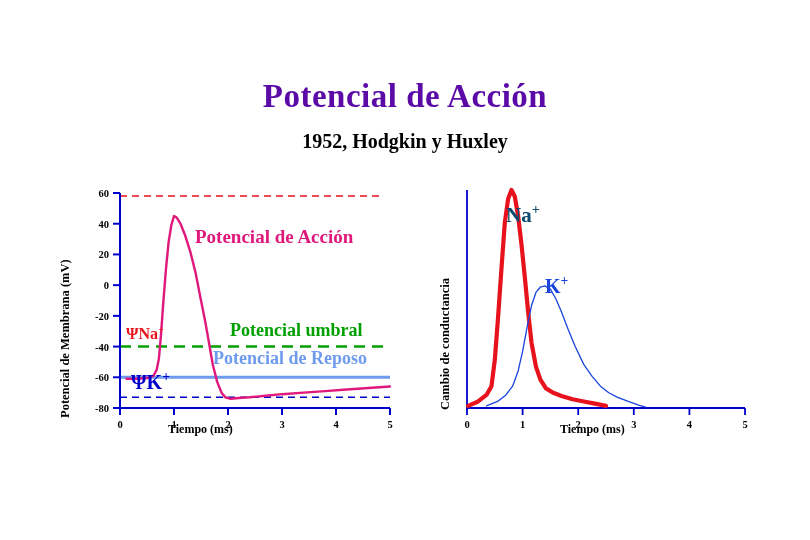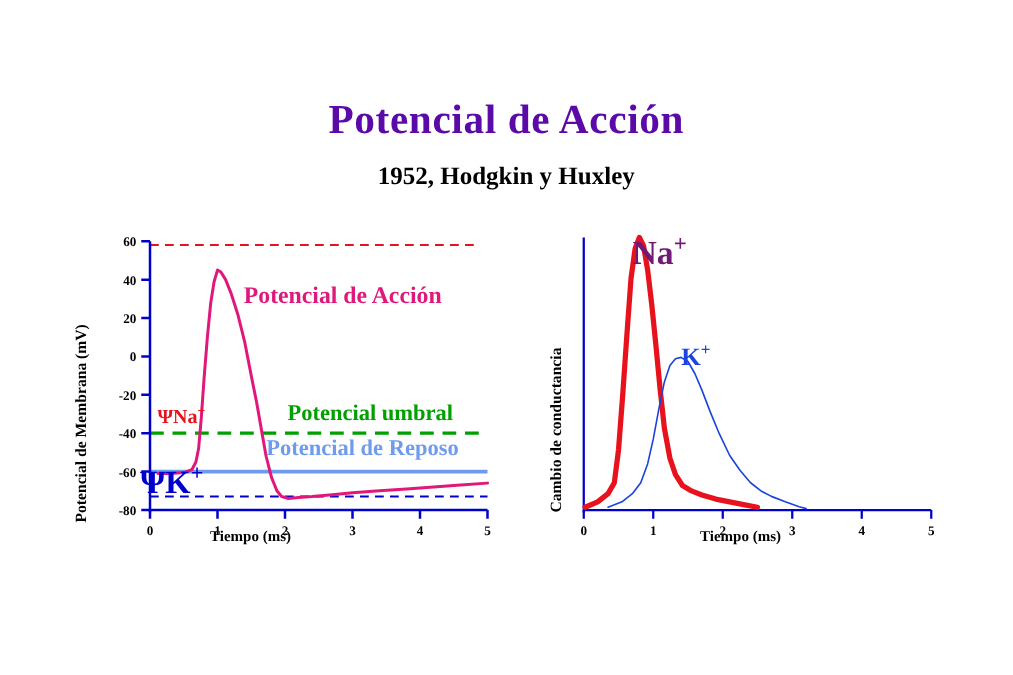--- a/index.html
+++ b/index.html
@@ -58,22 +58,22 @@
     white-space:nowrap;
     font-family:"Liberation Serif", serif;
     font-weight:bold;
   }
   .annot sup{font-size:0.68em;vertical-align:super;line-height:0;}
 
   #lbl-ena       {font-size:16px;color:#E8121C;}
   #lbl-ap        {font-size:19px;color:#E0187C;}
   #lbl-threshold {font-size:18px;color:#00A000;}
   #lbl-resting   {font-size:18px;color:#6E9BEE;}
-  #lbl-ek        {font-size:26px;color:#0000CC;}
-  #lbl-na        {font-size:27px;color:#701a75;}
+  #lbl-ek        {font-size:20px;color:#0000CC;margin-left:19px;}
+  #lbl-na        {font-size:21px;color:#0c4a6e;margin-top:16px;}
   #lbl-k         {font-size:20px;color:#1A44DD;}
 </style>
 </head>
 <body>
 
 <div id="root">
 
   <div id="title">Potencial de Acción</div>
   <div id="subtitle">1952, Hodgkin y Huxley</div>
 

